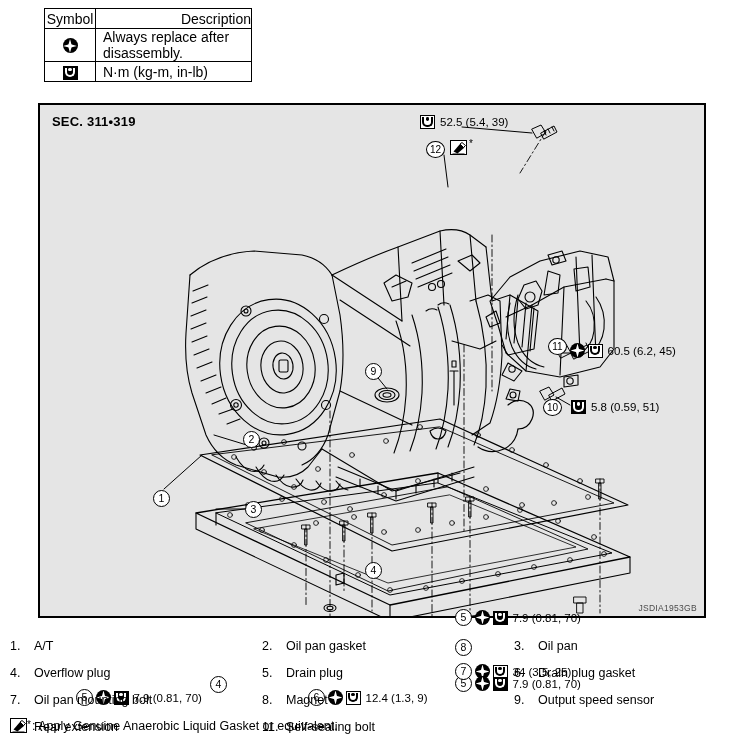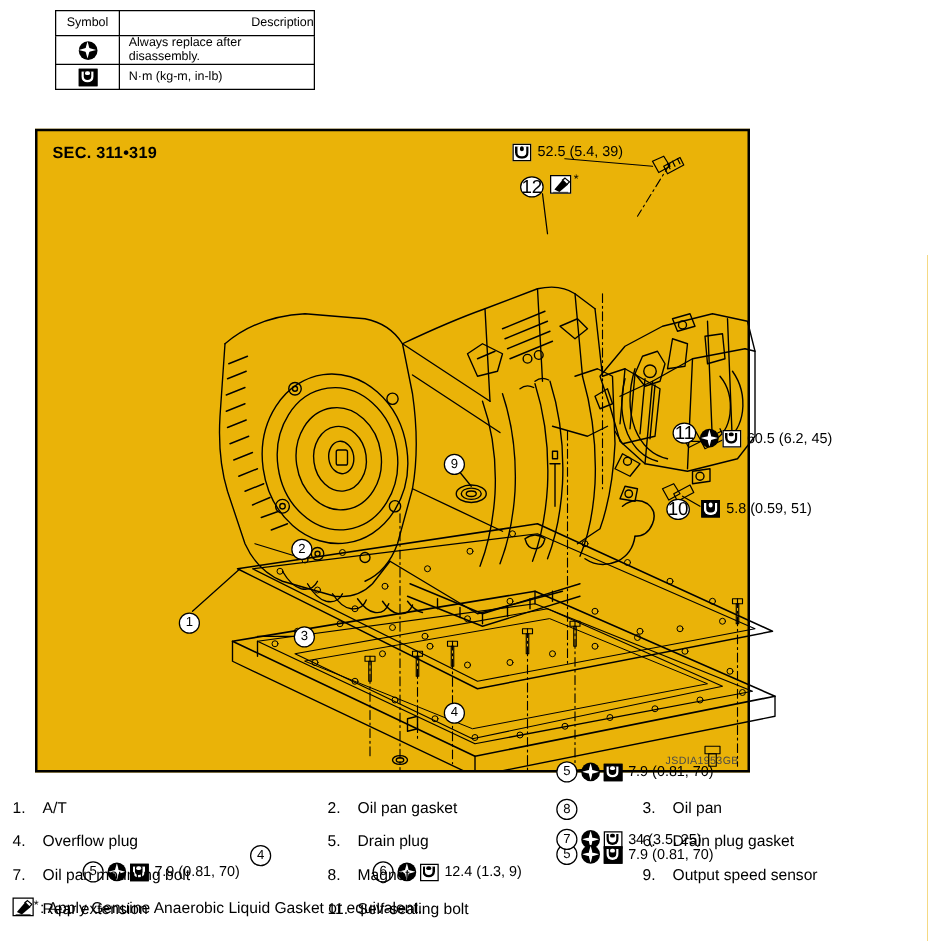--- a/index.html
+++ b/index.html
@@ -13,21 +13,21 @@
   }
 
   
   .symbol-table{
     position:absolute;left:44px;top:8px;
     border-collapse:collapse;
   }
   .symbol-table td,.symbol-table th{
     border:1px solid #000;
     font-weight:normal;
-    font-size:10px;
+    font-size:14px;
     padding:0;
     height:19px;
     vertical-align:middle;
     background:#fff;
   }
   .symbol-table .col-sym{width:50px;text-align:center;}
   .symbol-table .col-desc{width:148px;text-align:left;padding-left:7px;}
   .symbol-table thead td{text-align:center;padding-left:0;}
 
   
@@ -85,24 +85,24 @@
 
   
   .sym-gasket{
     width:17px;height:15px;background:#fff;border:1.4px solid #000;
     box-sizing:border-box;overflow:hidden;
   }
   .sym-gasket svg{display:block;}
 
   
   .diagram{
-    position:absolute;left:28px;top:103px;
-    width:572px;height:515px;
+    position:absolute;left:38px;top:103px;
+    width:668px;height:515px;
     border:2px solid #000;
-    background:#eab308;
+    background:#e5e5e5;
     box-sizing:border-box;
   }
   .sec-title{
     position:absolute;left:12px;top:9px;
     font-size:13px;font-weight:bold;letter-spacing:.2px;
   }
   .draw-code{
     position:absolute;right:7px;bottom:3px;
     font-size:8.5px;color:#4a4a4a;letter-spacing:.3px;
   }
@@ -111,21 +111,21 @@
   .art{position:absolute;left:0;top:0;width:664px;height:511px;}
 
   
   .callout{
     position:absolute;
     width:17px;height:17px;border-radius:50%;
     border:1.4px solid #000;background:#fff;
     font-size:10.5px;line-height:15px;text-align:center;
     box-sizing:border-box;
   }
-  .callout.wide{width:19px;height:17px;border-radius:50%;font-size:15px;}
+  .callout.wide{width:19px;height:17px;border-radius:50%;font-size:10px;}
 
   
   .tq{position:absolute;display:flex;align-items:center;gap:2.5px;white-space:nowrap;}
   .tq .val{font-size:11.5px;margin-left:2.5px;}
 
   
   .legend{
     position:absolute;left:0;top:632px;width:742px;
   }
   .legend-row{display:flex;height:27px;align-items:center;}

